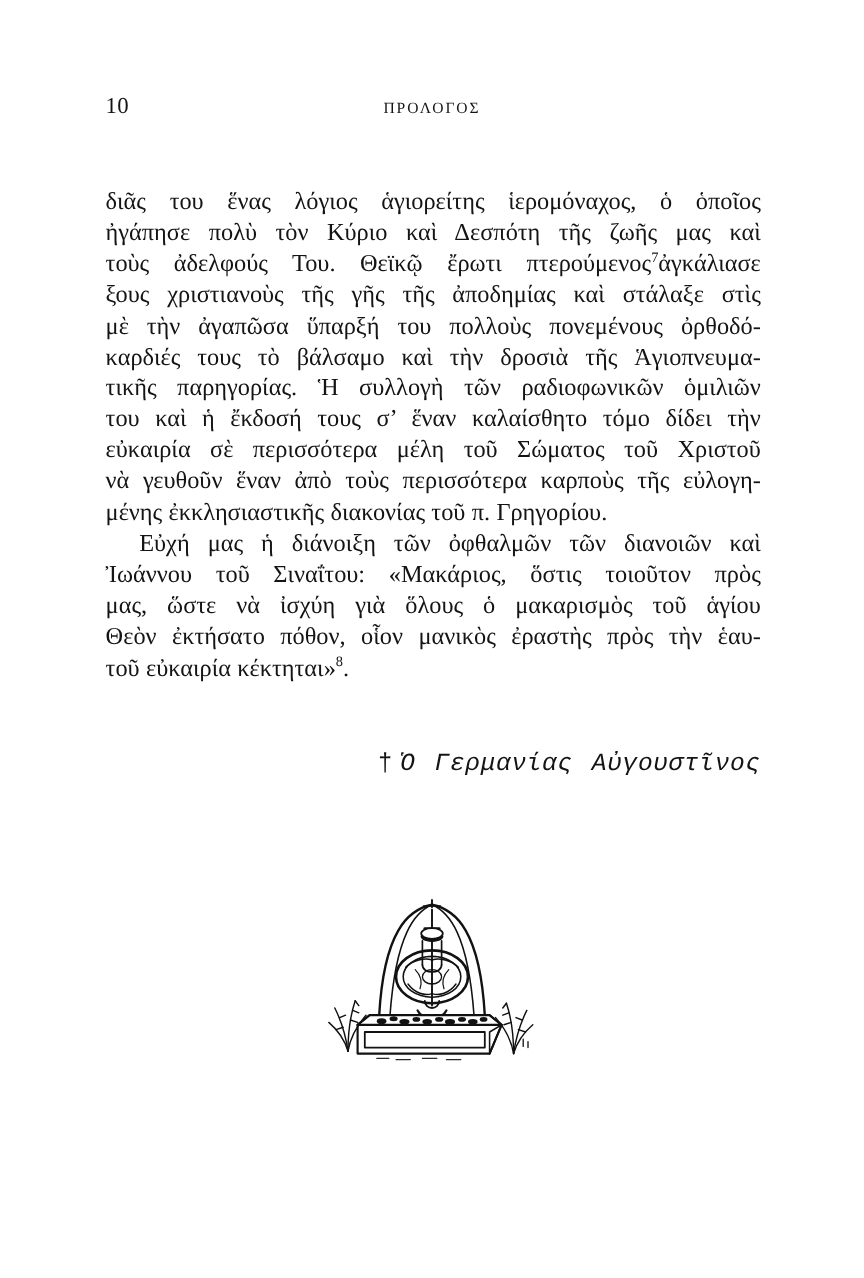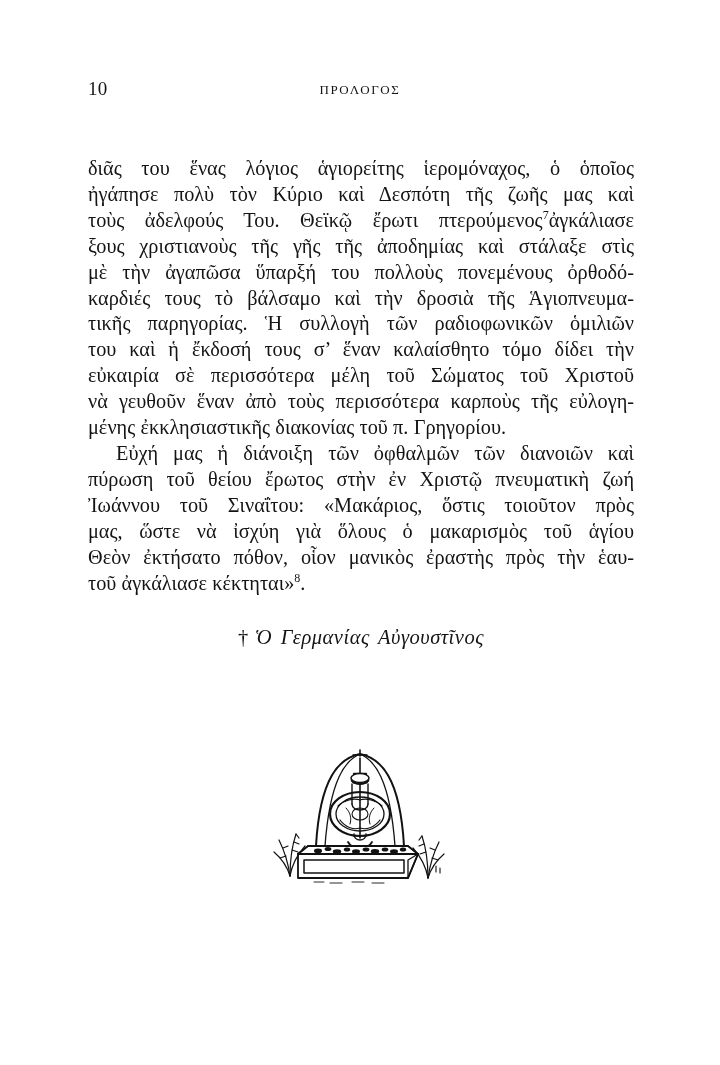--- a/index.html
+++ b/index.html
@@ -82,25 +82,26 @@
     vertical-align: super;
     line-height: 0;
   }
 
   
   .signature {
     position: absolute;
     top: 626px;
     left: 88px;
     width: 546px;
-    text-align: center;
+    text-align: right;
     font-style: italic;
     font-size: 20.5px;
     letter-spacing: 0.5px;
     word-spacing: 3px;
+    font-family: Liberation Mono, monospace;
   }
   .signature .cross {
     font-style: normal;
     margin-right: 6px;
   }
 
   
   .vignette {
     position: absolute;
     left: 268px;
@@ -135,25 +136,24 @@
       <span class="tline">καρδιές τους τὸ βάλσαμο καὶ τὴν δροσιὰ τῆς Ἁγιοπνευμα-</span>
       <span class="tline">τικῆς παρηγορίας. Ἡ συλλογὴ τῶν ραδιοφωνικῶν ὁμιλιῶν</span>
       <span class="tline">του καὶ ἡ ἔκδοσή τους σ’ ἕναν καλαίσθητο τόμο δίδει τὴν</span>
       <span class="tline">εὐκαιρία σὲ περισσότερα μέλη τοῦ Σώματος τοῦ Χριστοῦ</span>
       <span class="tline">νὰ γευθοῦν ἕναν ἀπὸ τοὺς περισσότερα καρποὺς τῆς εὐλογη-</span>
       <span class="tline last">μένης ἐκκλησιαστικῆς διακονίας τοῦ π. Γρηγορίου.</span>
     </p>
 
     <p class="para">
       <span class="tline indent">Εὐχή μας ἡ διάνοιξη τῶν ὀφθαλμῶν τῶν διανοιῶν καὶ</span>
-      <span class="tline">πύρωση τοῦ θείου ἔρωτος στὴν ἐν Χριστῷ πνευματικὴ ζωή</span>
       <span class="tline">Ἰωάννου τοῦ Σιναΐτου: «Μακάριος, ὅστις τοιοῦτον πρὸς</span>
       <span class="tline">μας, ὥστε νὰ ἰσχύη γιὰ ὅλους ὁ μακαρισμὸς τοῦ ἁγίου</span>
       <span class="tline">Θεὸν ἐκτήσατο πόθον, οἷον μανικὸς ἐραστὴς πρὸς τὴν ἑαυ-</span>
-      <span class="tline last"><span>τοῦ ἀγκάλιασε κέκτηται»</span><sup class="fnote">8</sup><span>.</span></span>
+      <span class="tline last"><span>τοῦ εὐκαιρία κέκτηται»</span><sup class="fnote">8</sup><span>.</span></span>
     </p>
 
   </div>
 
   <div class="signature">
     <span class="cross">†</span><span>Ὁ Γερμανίας Αὐγουστῖνος</span>
   </div>
 
   <div class="vignette">
     <svg viewBox="0 0 184 150" xmlns="http://www.w3.org/2000/svg" fill="none" stroke="#121212" stroke-width="1.5" stroke-linecap="round" stroke-linejoin="round">

